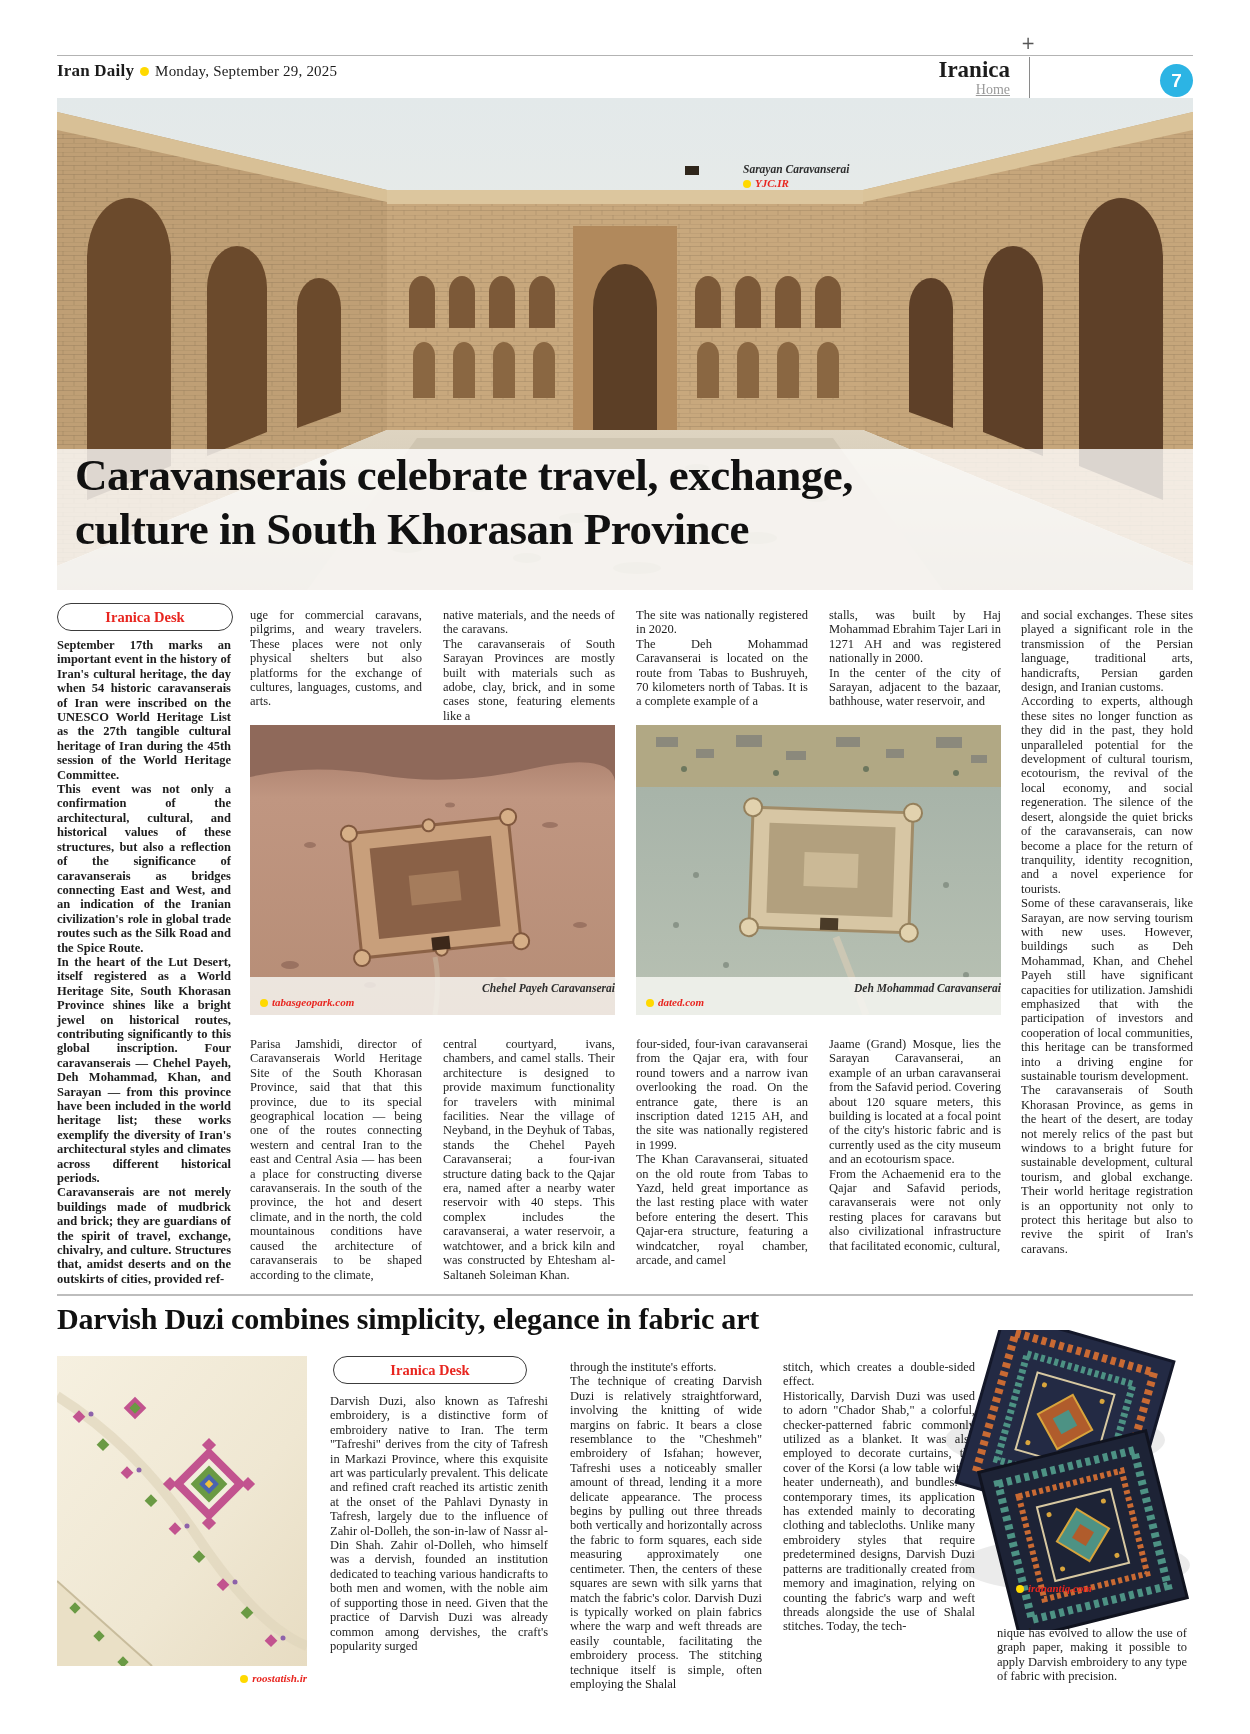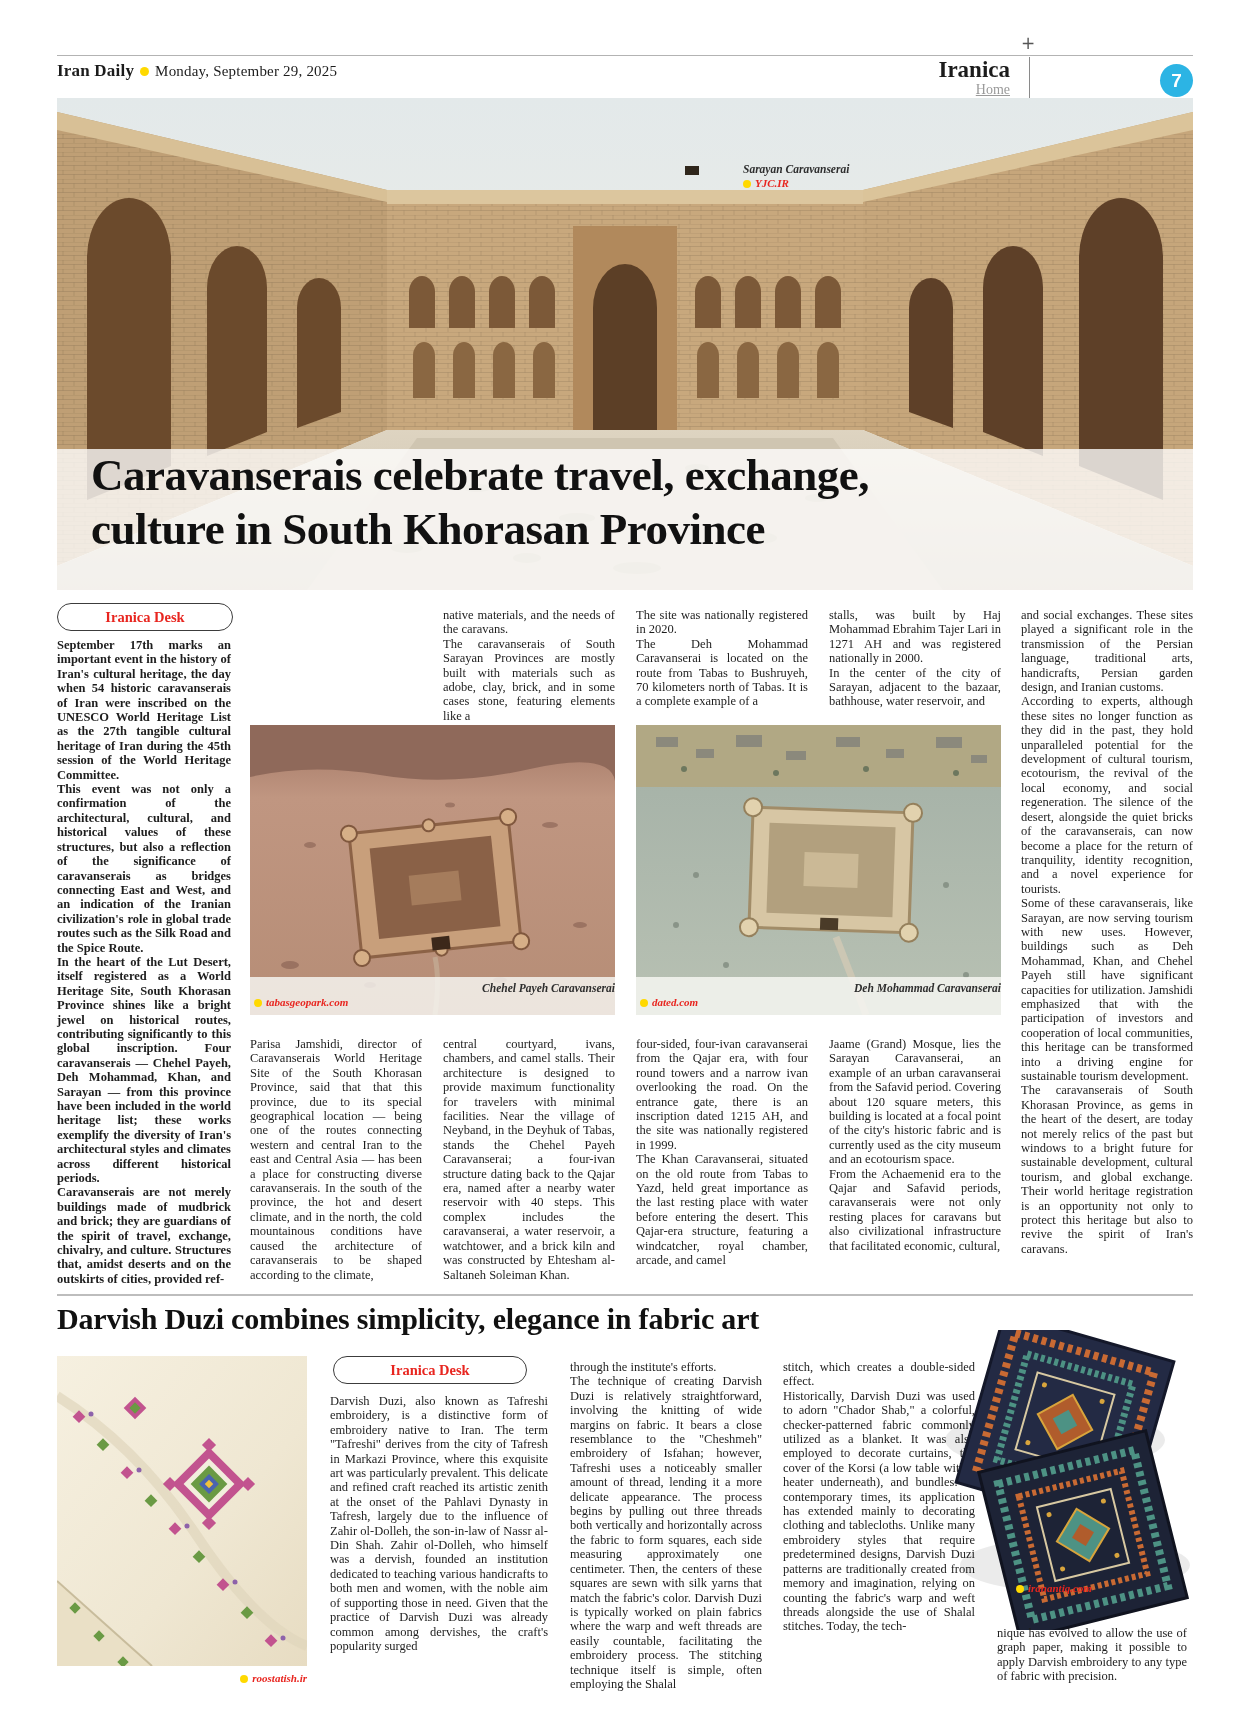--- a/index.html
+++ b/index.html
@@ -23,39 +23,39 @@
 
   
   .hero{left:57px;top:98px;width:1136px;height:492px;overflow:hidden;}
   .hero svg{display:block;}
   .hero-cap{left:743px;top:162px;font-size:11.5px;line-height:14px;}
   .cap-title{font-style:italic;font-weight:600;color:#2e2e2e;text-align:right;}
   .credit{font-style:italic;font-weight:bold;color:#e8251f;font-size:11px;}
   .cdot{display:inline-block;width:8px;height:8px;border-radius:50%;background:#ffd900;margin-right:4px;vertical-align:-1px;}
   .hl-band{left:57px;top:449px;width:1136px;height:141px;background:rgba(255,255,255,.78);}
   .headline1{left:75px;top:448px;width:1080px;font-size:45px;line-height:54px;font-weight:bold;
-             letter-spacing:-.5px;color:#111;margin-left:16px;}
+             letter-spacing:-.5px;color:#111;}
 
   
   .badge{border:1.5px solid #3c3c3c;border-radius:999px;display:flex;align-items:center;justify-content:center;
          color:#e8251f;font-weight:bold;font-size:14.5px;background:#fff;}
   .col{font-size:12.5px;line-height:14.4px;text-align:justify;white-space:pre-line;color:#1d1d1d;}
   .c1{left:57px;width:174px;font-weight:bold;}
   .c2{left:250px;width:172px;}
   .c3{left:443px;width:172px;}
   .c4{left:636px;width:172px;}
   .c5{left:829px;width:172px;}
   .c6{left:1021px;width:172px;}
 
   
   .midphoto{width:365px;height:290px;overflow:hidden;}
   .mp1{left:250px;top:725px;}
   .mp2{left:636px;top:725px;}
   .capband{position:absolute;left:0;right:0;bottom:0;height:38px;background:rgba(248,248,244,.82);
-           padding:4px 0 0 4px;box-sizing:border-box;font-size:11.5px;line-height:14px;}
+           padding:4px 0 0 10px;box-sizing:border-box;font-size:11.5px;line-height:14px;}
 
   
   .divider2{left:57px;top:1294px;width:1136px;height:2px;background:#bdbdbd;}
   .headline2{left:57px;top:1302px;width:900px;font-size:30px;font-weight:bold;color:#111;letter-spacing:-.2px;}
   .a2photoL{left:57px;top:1356px;width:250px;height:310px;overflow:hidden;}
   .a2capL{left:57px;top:1672px;width:250px;text-align:right;font-size:11px;}
   .a2photoR{left:905px;top:1330px;width:290px;height:300px;}
   .a2capR{left:1016px;top:1582px;font-size:11px;}
   .ca{left:330px;width:218px;}
   .cb{left:570px;width:192px;}
@@ -168,20 +168,21 @@
     <div>culture in South Khorasan Province</div>
   </div>
 
   <div class="abs badge" style="left:57px;top:603px;width:174px;height:26px;">
     <span>Iranica Desk</span>
   </div>
   <div class="abs col c1" style="top:638px;">September 17th marks an important event in the history of Iran's cultural heritage, the day when 54 historic caravanserais of Iran were inscribed on the UNESCO World Heritage List as the 27th tangible cultural heritage of Iran during the 45th session of the World Heritage Committee.
 This event was not only a confirmation of the architectural, cultural, and historical values of these structures, but also a reflection of the significance of caravanserais as bridges connecting East and West, and an indication of the Iranian civilization's role in global trade routes such as the Silk Road and the Spice Route.
 In the heart of the Lut Desert, itself registered as a World Heritage Site, South Khorasan Province shines like a bright jewel on historical routes, contributing significantly to this global inscription. Four caravanserais — Chehel Payeh, Deh Mohammad, Khan, and Sarayan — from this province have been included in the world heritage list; these works exemplify the diversity of Iran's architectural styles and climates across different historical periods.
 Caravanserais are not merely buildings made of mudbrick and brick; they are guardians of the spirit of travel, exchange, chivalry, and culture. Structures that, amidst deserts and on the outskirts of cities, provided ref-</div>
+  <div class="abs col c2" style="top:608px;">uge for commercial caravans, pilgrims, and weary travelers. These places were not only physical shelters but also platforms for the exchange of cultures, languages, customs, and arts.</div>
   <div class="abs col c3" style="top:608px;">native materials, and the needs of the caravans.
 The caravanserais of South Sarayan Provinces are mostly built with materials such as adobe, clay, brick, and in some cases stone, featuring elements like a</div>
   <div class="abs col c4" style="top:608px;">The site was nationally registered in 2020.
 The Deh Mohammad Caravanserai is located on the route from Tabas to Bushruyeh, 70 kilometers north of Tabas. It is a complete example of a</div>
   <div class="abs col c5" style="top:608px;">stalls, was built by Haj Mohammad Ebrahim Tajer Lari in 1271 AH and was registered nationally in 2000.
 In the center of the city of Sarayan, adjacent to the bazaar, bathhouse, water reservoir, and</div>
   <div class="abs col c6" style="top:608px;">and social exchanges. These sites played a significant role in the transmission of the Persian language, traditional arts, handicrafts, Persian garden design, and Iranian customs.
 According to experts, although these sites no longer function as they did in the past, they hold unparalleled potential for the development of cultural tourism, ecotourism, the revival of the local economy, and social regeneration. The silence of the desert, alongside the quiet bricks of the caravanserais, can now become a place for the return of tranquility, identity recognition, and a novel experience for tourists.
 Some of these caravanserais, like Sarayan, are now serving tourism with new uses. However, buildings such as Deh Mohammad, Khan, and Chehel Payeh still have significant capacities for utilization. Jamshidi emphasized that with the participation of investors and cooperation of local communities, this heritage can be transformed into a driving engine for sustainable tourism development.
 The caravanserais of South Khorasan Province, as gems in the heart of the desert, are today not merely relics of the past but windows to a bright future for sustainable development, cultural tourism, and global exchange. Their world heritage registration is an opportunity not only to protect this heritage but also to revive the spirit of Iran's caravans.</div>

